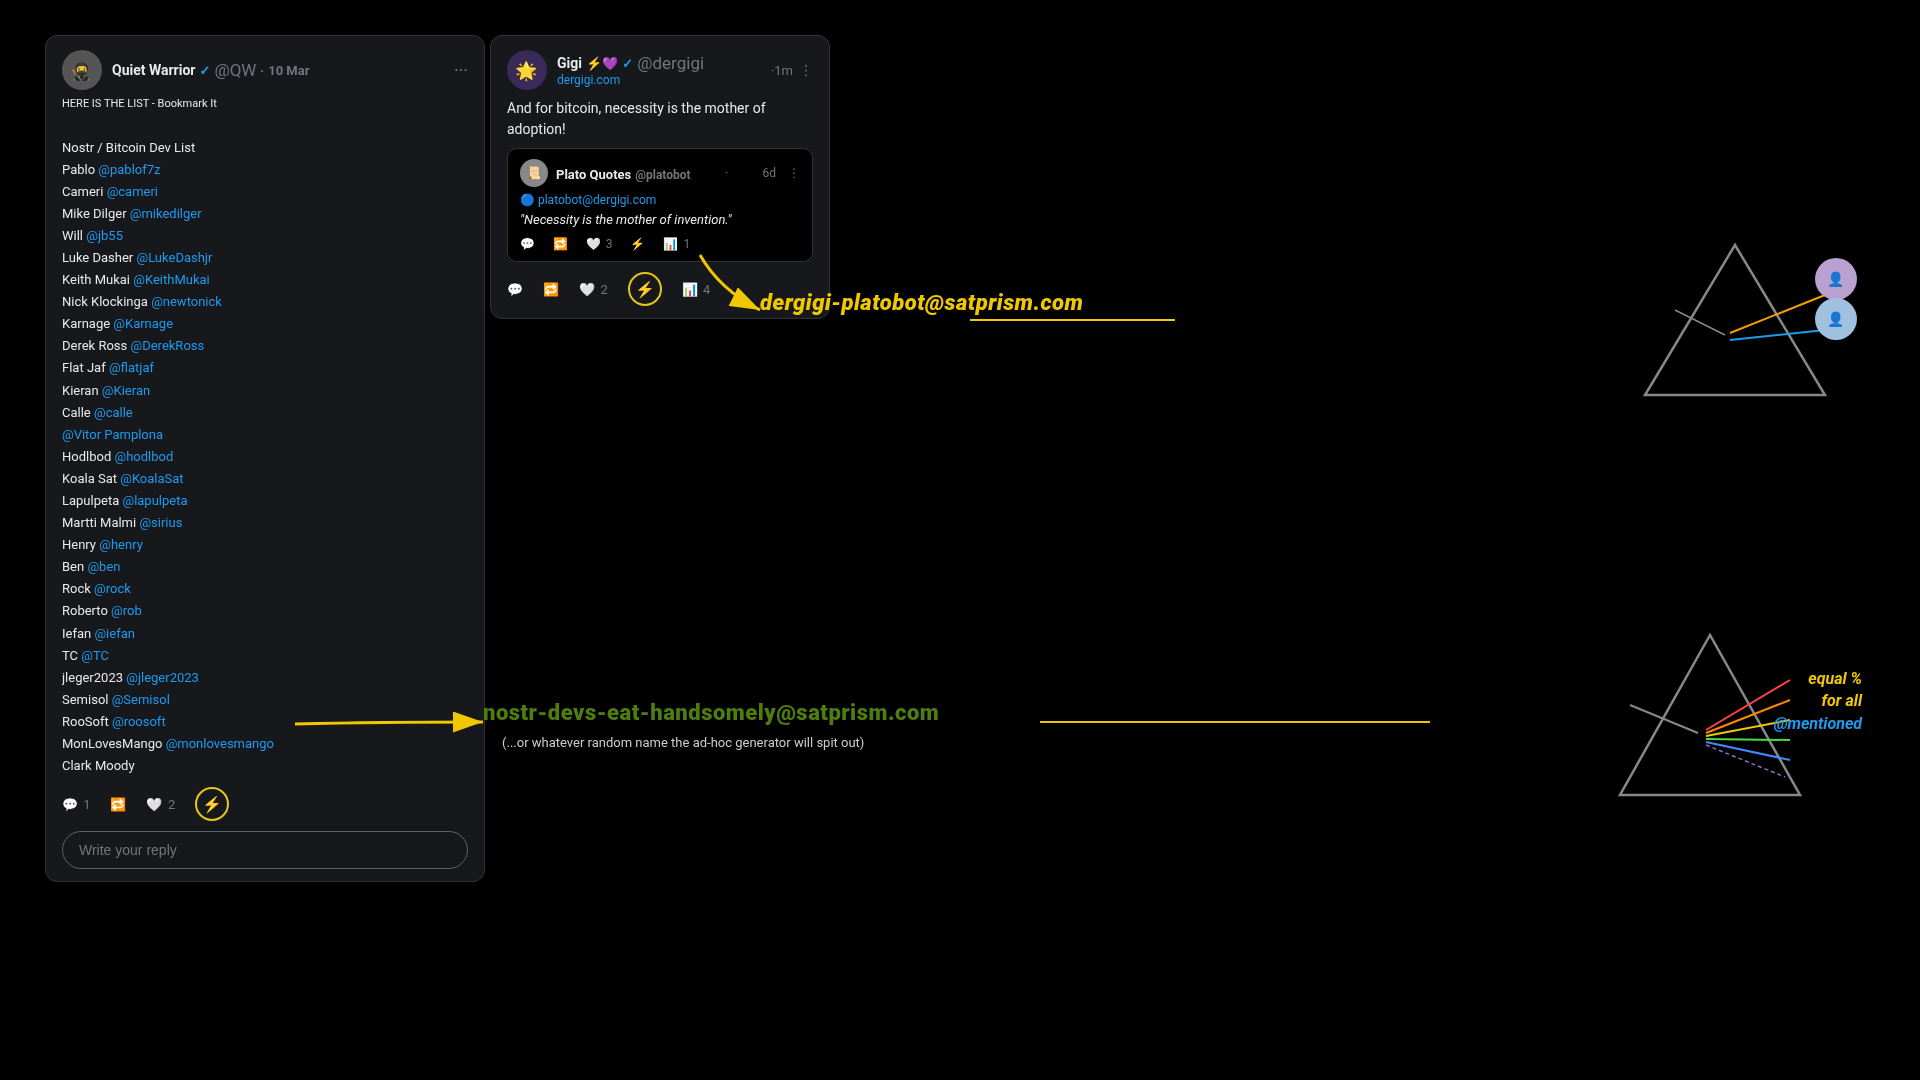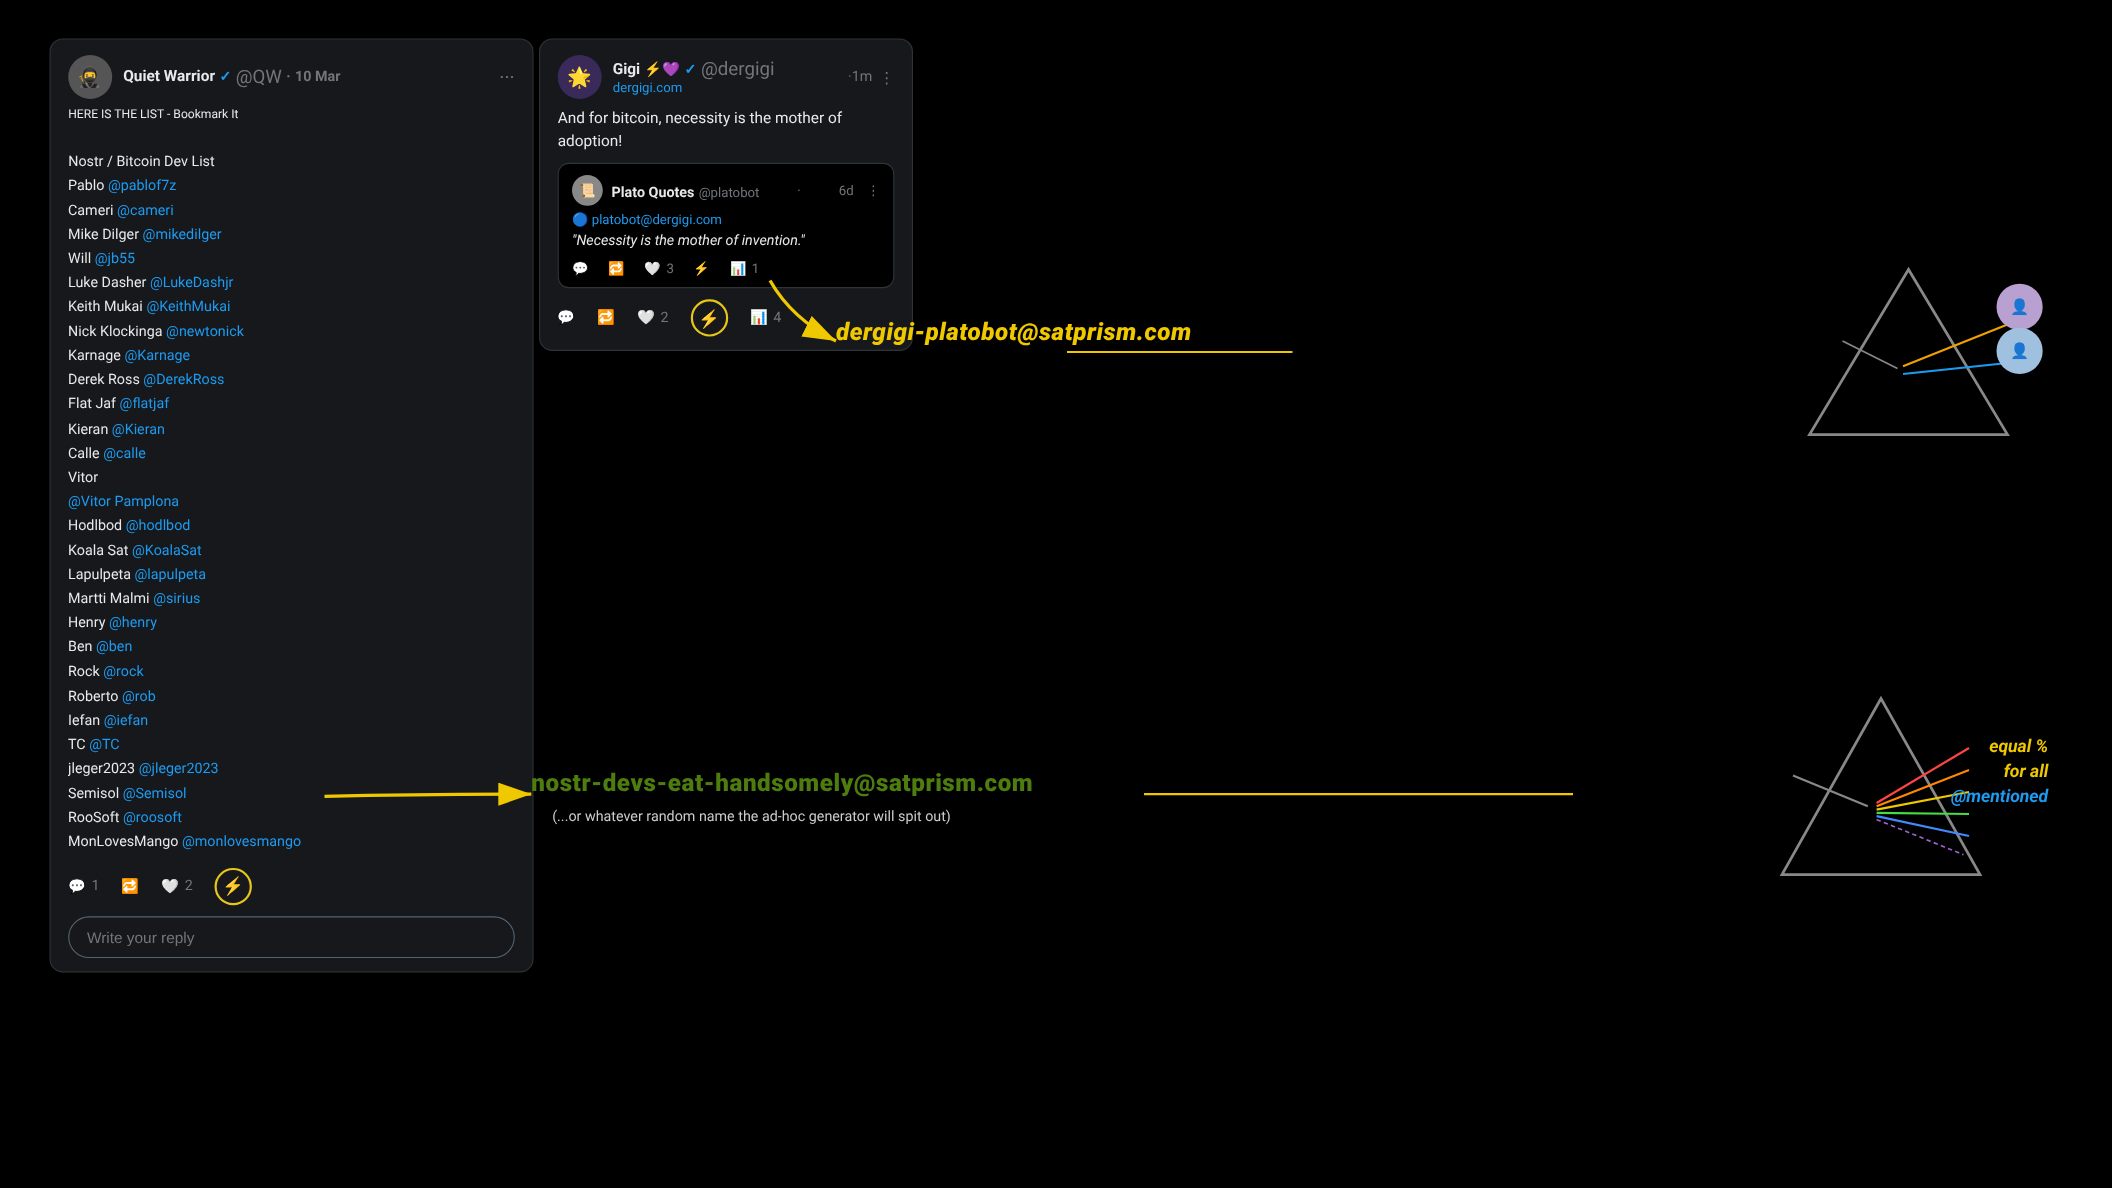--- a/index.html
+++ b/index.html
@@ -168,21 +168,21 @@
       flex-shrink: 0;
     }
     .nested-user {
       font-size: 13px;
       font-weight: 700;
       color: #e7e9ea;
     }
     .nested-handle {
       color: #71767b;
       font-size: 12px;
-      font-weight: 400;
+      font-weight: 700;
       text-align: center;
     }
     .nested-time {
       color: #71767b;
       font-size: 12px;
       margin-left: auto;
     }
     .nested-link {
       color: #1d9bf0;
       font-size: 12px;
@@ -342,21 +342,20 @@
           <div class="list-item">Mike Dilger <span class="blue">@mikedilger</span></div>
           <div class="list-item">Will <span class="blue">@jb55</span></div>
           <div class="list-item">Luke Dasher <span class="blue">@LukeDashjr</span></div>
           <div class="list-item">Keith Mukai <span class="blue">@KeithMukai</span></div>
           <div class="list-item">Nick Klockinga <span class="blue">@newtonick</span></div>
           <div class="list-item">Karnage <span class="blue">@Karnage</span></div>
           <div class="list-item">Derek Ross <span class="blue">@DerekRoss</span></div>
           <div class="list-item">Flat Jaf <span class="blue">@flatjaf</span></div>
           <div class="list-item">Kieran <span class="blue">@Kieran</span></div>
           <div class="list-item">Calle <span class="blue">@calle</span></div>
-          <div class="list-item">Vitor</div>
           <div class="list-item"><span class="blue">@Vitor Pamplona</span></div>
           <div class="list-item">Hodlbod <span class="blue">@hodlbod</span></div>
           <div class="list-item">Koala Sat <span class="blue">@KoalaSat</span></div>
           <div class="list-item">Lapulpeta <span class="blue">@lapulpeta</span></div>
           <div class="list-item">Martti Malmi <span class="blue">@sirius</span></div>
           <div class="list-item">Henry <span class="blue">@henry</span></div>
           <div class="list-item">Ben <span class="blue">@ben</span></div>
           <div class="list-item">Rock <span class="blue">@rock</span></div>
           <div class="list-item">Roberto <span class="blue">@rob</span></div>
           <div class="list-item">Iefan <span class="blue">@iefan</span></div>

